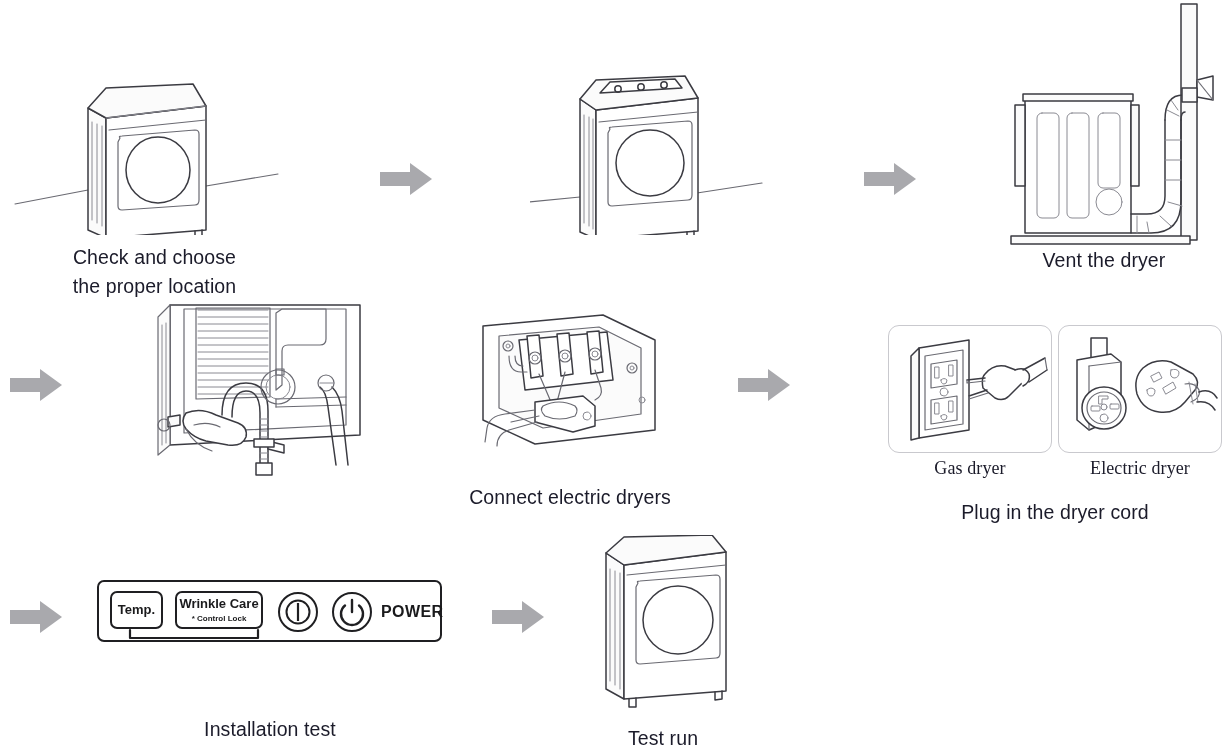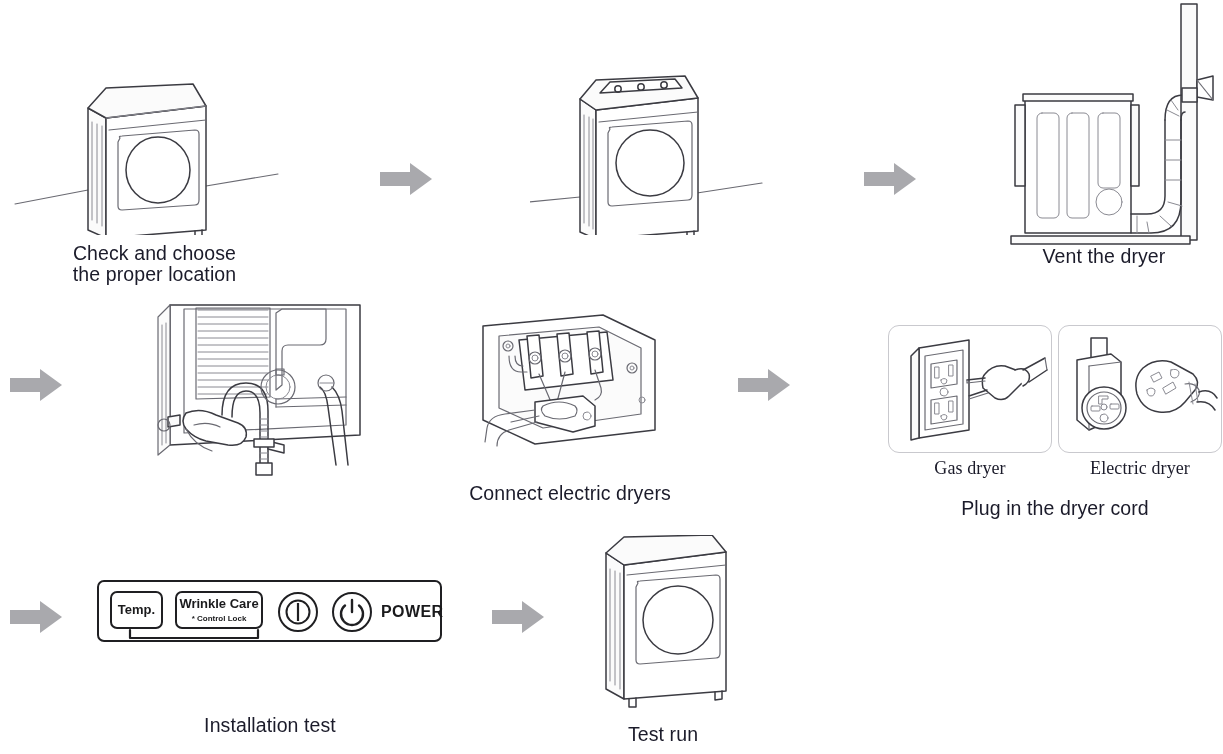--- a/index.html
+++ b/index.html
@@ -23,21 +23,21 @@
     height: 754px;
   }
   .node {
     position: absolute;
   }
   .caption {
     position: absolute;
     text-align: center;
     font-family: "Liberation Sans", sans-serif;
     font-size: 19.5px;
-    line-height: 21px;
+    line-height: 29px;
     color: #1b1b2a;
     white-space: pre-line;
     letter-spacing: 0.1px;
   }
   .caption.small {
     font-size: 18px;
     line-height: 23px;
     font-family: Liberation Serif, serif;
   }
   .arrow {

